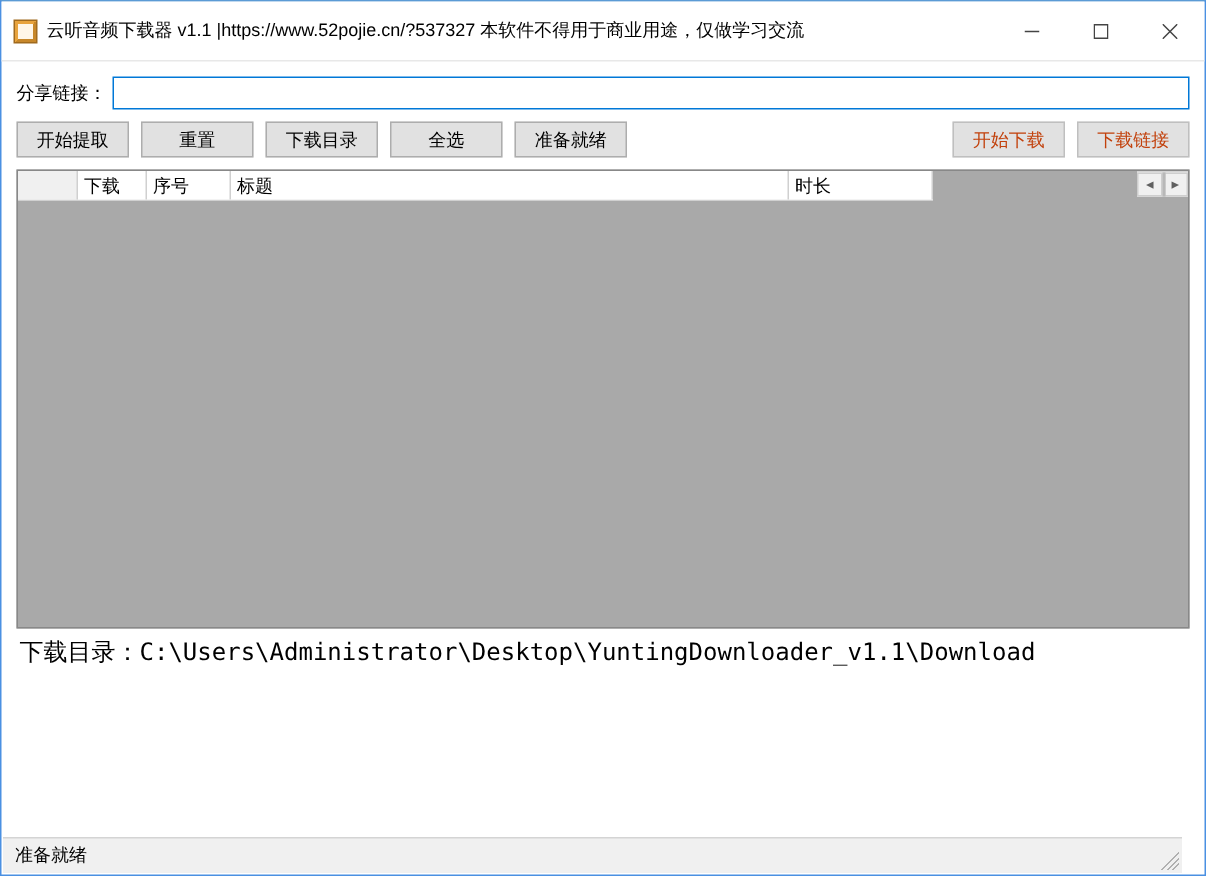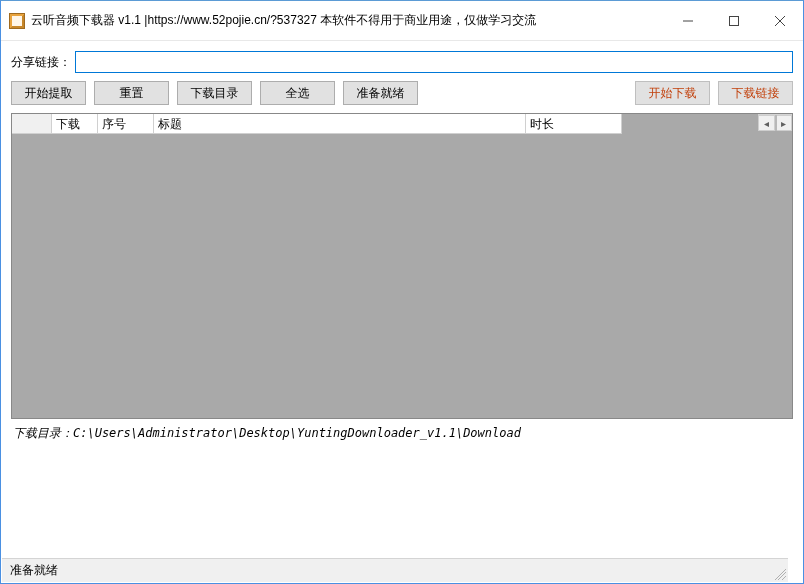--- a/index.html
+++ b/index.html
@@ -139,22 +139,21 @@
   }
   .hs-thumb {
     position:absolute;
     top:0;bottom:0;left:0;right:0;
     background:#cdcdcd;
     border:1px solid #b8b8b8;
   }
   .path-row {
     padding: 6px 2px 10px 2px;
     font-family: "SimSun","NSimSun",monospace;
-    font-size: 12px;
-    font-style: italic;
+    font-size: 16px;
   }
   .status-bar {
     position:absolute;
     left:1px; right:15px; bottom:1px;
     height: 24px;
     border-top: 1px solid #d4d4d4;
     background: #f0f0f0;
     display:flex;
     align-items:center;
     padding: 0 8px;

